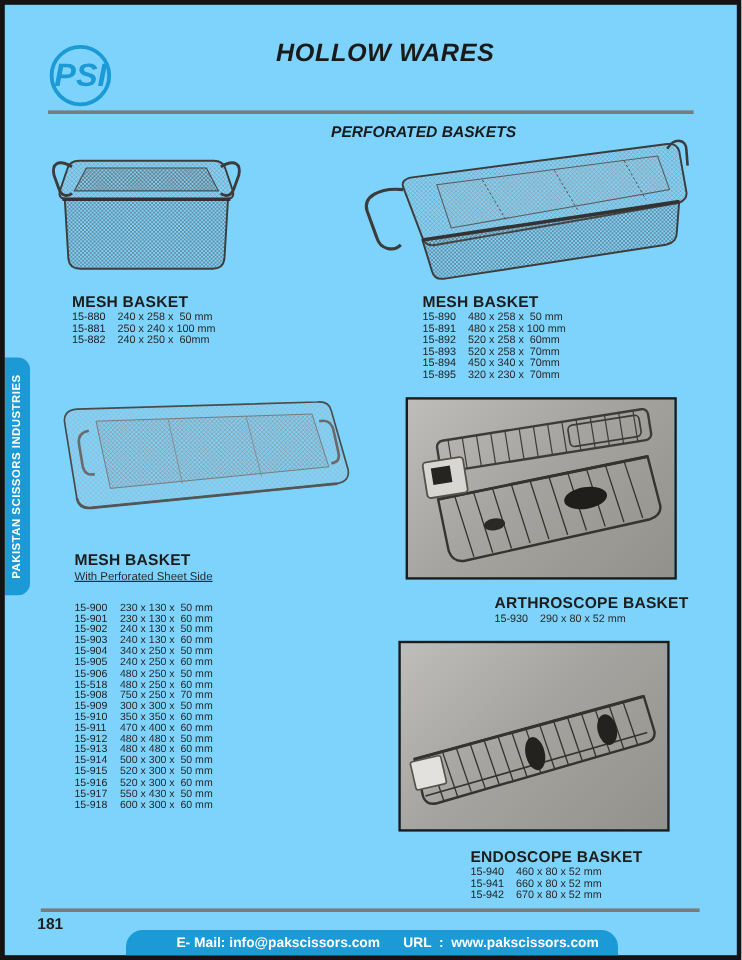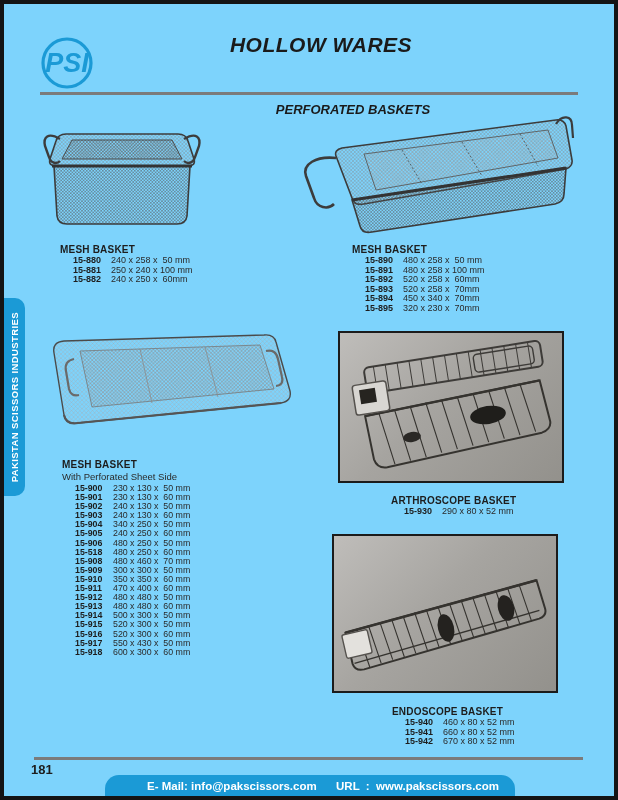--- a/index.html
+++ b/index.html
@@ -35,24 +35,24 @@
   
   .art{position:absolute;}
   .photo{
     position:absolute;border:2px solid #1b1b1b;
     background:linear-gradient(135deg,#bfbdba 0%,#a6a4a0 45%,#93918c 100%);
   }
   .photo svg{display:block;}
 
   
   .plist{position:absolute;}
-  .plist .ptitle{font-size:10px;font-weight:bold;letter-spacing:.2px;margin:0 0 1px 0;}
-  .plist .pnote{font-size:9.5px;margin:0 0 2px 0;color:#2a2a2a;}
+  .plist .ptitle{font-size:13px;font-weight:bold;letter-spacing:.2px;margin:0 0 1px 0;}
+  .plist .pnote{font-size:9.5px;margin:0 0 16px 0;color:#2a2a2a;text-decoration:underline;}
   .row{display:flex;white-space:pre;font-size:9px;line-height:9.6px;}
-  .row .code{font-weight:bold;min-width:38px;margin-left:13px;}
+  .row .code{font-weight:normal;min-width:38px;}
   .row .size{color:#2a2a2a;}
   .plist.dense .row{line-height:9.1px;font-size:8.8px;}
 
   
   .rule-bottom{position:absolute;left:34px;top:757px;width:549px;height:3px;background:#7b7b7b;}
   .page-number{position:absolute;left:31px;top:762px;font-size:13px;font-weight:bold;}
   .footer-bar{
     position:absolute;left:105px;top:775px;width:410px;height:21px;
     border-radius:14px 14px 0 0;display:flex;align-items:center;
     justify-content:space-between;padding:0 16px 0 42px;box-sizing:border-box;z-index:60;
@@ -201,21 +201,21 @@
     <div class="row">
       <span class="code">15-906</span>
       <span class="size">480 x 250 x  50 mm</span>
     </div>
     <div class="row">
       <span class="code">15-518</span>
       <span class="size">480 x 250 x  60 mm</span>
     </div>
     <div class="row">
       <span class="code">15-908</span>
-      <span class="size">480 x 460 x  70 mm</span>
+      <span class="size">750 x 250 x  70 mm</span>
     </div>
     <div class="row">
       <span class="code">15-909</span>
       <span class="size">300 x 300 x  50 mm</span>
     </div>
     <div class="row">
       <span class="code">15-910</span>
       <span class="size">350 x 350 x  60 mm</span>
     </div>
     <div class="row">
@@ -264,21 +264,21 @@
         <path d="M42,69 L50,122 M58,68 L66,121 M74,67 L82,120 M90,66 L98,118 M106,66 L114,117 M122,65 L130,116 M138,64 L146,115 M154,64 L162,114 M170,63 L178,113 M186,63 L194,112" stroke-width="1.1"></path>
         <path d="M28,70 L206,62" stroke-width="2.4"></path>
       </g>
       <rect x="14" y="50" width="34" height="30" rx="3" fill="#d8d6d2" stroke="#55524e" stroke-width="1.5" transform="rotate(-9 31 65)"></rect>
       <rect x="20" y="56" width="16" height="14" fill="#262420" transform="rotate(-9 28 63)"></rect>
       <ellipse cx="148" cy="82" rx="18" ry="9" fill="#1f1e1b" transform="rotate(-9 148 82)"></ellipse>
       <ellipse cx="72" cy="104" rx="9" ry="5" fill="#2b2926" transform="rotate(-9 72 104)"></ellipse>
     </svg>
   </div>
 
-  <div class="plist" style="left:391px;top:495px">
+  <div class="plist" style="left:412px;top:495px">
     <div class="ptitle">ARTHROSCOPE BASKET</div>
     <div class="row">
       <span class="code">15-930</span>
       <span class="size">290 x 80 x 52 mm</span>
     </div>
   </div>
 
   <div class="photo" style="left:332px;top:534px;width:222px;height:155px">
     <svg width="222" height="155" viewBox="0 0 222 155">
       <g transform="rotate(-13 111 88)" fill="none" stroke="#35332f">

